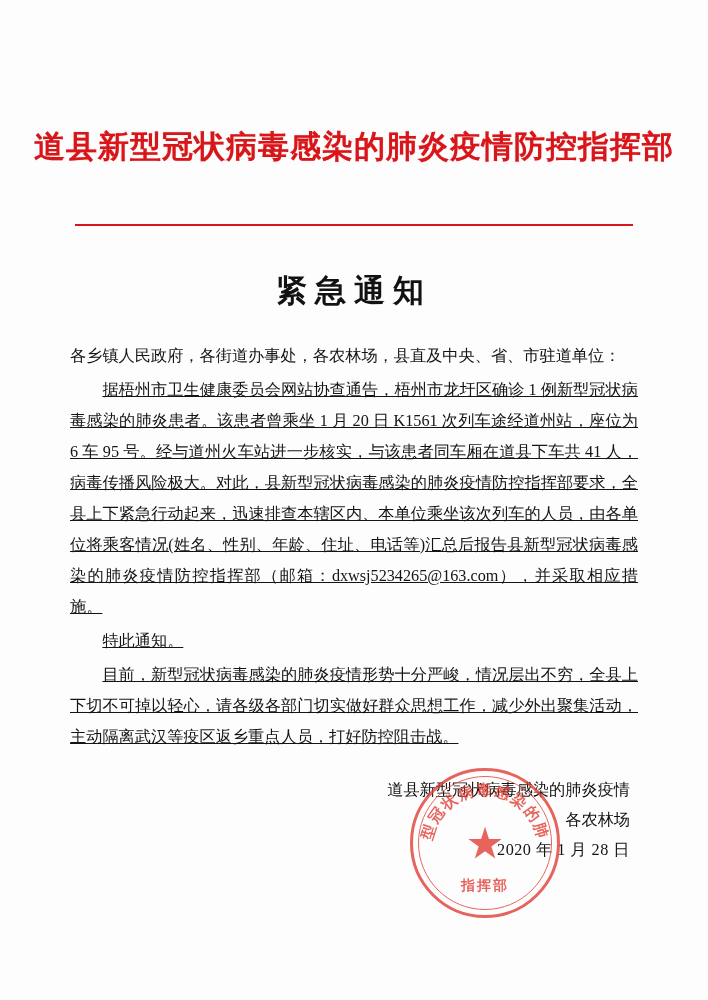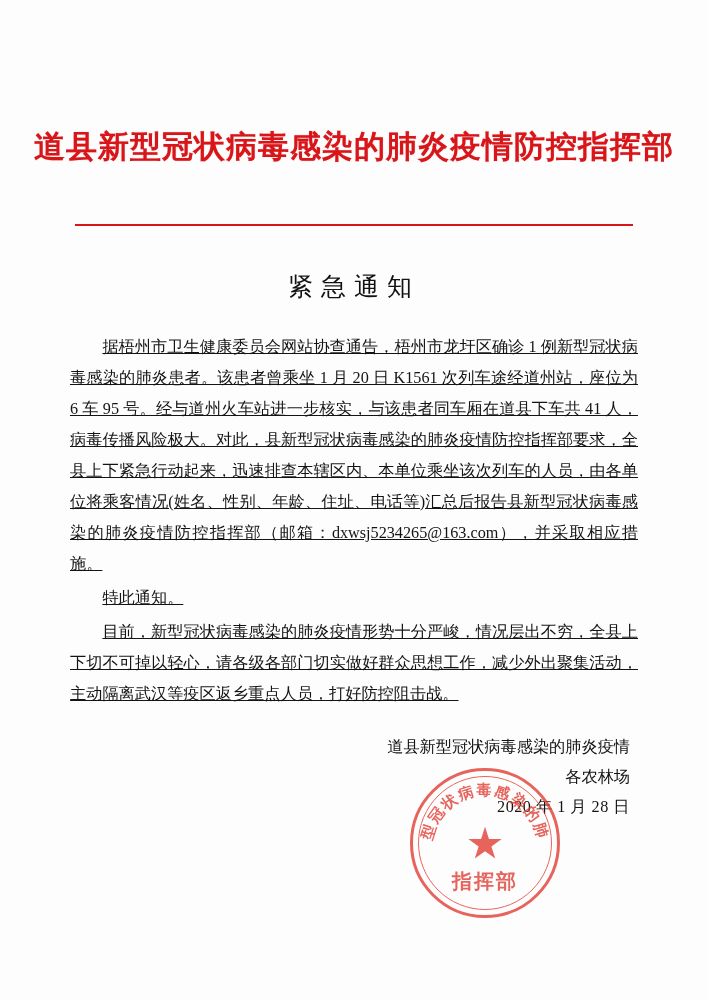--- a/index.html
+++ b/index.html
@@ -42,22 +42,22 @@
   .masthead-rule {
     width: 558px;
     height: 2px;
     background: #d8161a;
     margin: 57px auto 0 auto;
   }
 
   
   .notice-title {
     text-align: center;
-    font-size: 25px;
-    font-weight: normal;
+    font-size: 31px;
+    font-weight: bold;
     letter-spacing: 8px;
     margin-top: 44px;
     color: #121212;
   }
 
   
   .doc-body {
     margin: 29px 70px 0 70px;
     font-size: 16.2px;
     line-height: 31px;
@@ -127,38 +127,39 @@
     font-weight: bold;
     letter-spacing: 2px;
   }
   .seal-bottom {
     position: absolute;
     left: 0;
     bottom: 20px;
     width: 144px;
     text-align: center;
     color: #e03a30;
-    font-size: 20px;
+    font-size: 14px;
     font-weight: bold;
     letter-spacing: 2px;
   }
 </style>
 </head>
 <body>
 
 <div class="page">
 
   <div class="masthead">
     <div class="masthead-title">道县新型冠状病毒感染的肺炎疫情防控指挥部</div>
     <div class="masthead-rule"></div>
   </div>
 
   <div class="notice-title">紧急通知</div>
 
   <div class="doc-body">
+    <p>各乡镇人民政府，各街道办事处，各农林场，县直及中央、省、市驻道单位：</p>
     <p class="indent">据梧州市卫生健康委员会网站协查通告，梧州市龙圩区确诊 1 例新型冠状病毒感染的肺炎患者。该患者曾乘坐 1 月 20 日 K1561 次列车途经道州站，座位为 6 车 95 号。经与道州火车站进一步核实，与该患者同车厢在道县下车共 41 人，病毒传播风险极大。对此，县新型冠状病毒感染的肺炎疫情防控指挥部要求，全县上下紧急行动起来，迅速排查本辖区内、本单位乘坐该次列车的人员，由各单位将乘客情况(姓名、性别、年龄、住址、电话等)汇总后报告县新型冠状病毒感染的肺炎疫情防控指挥部（邮箱：dxwsj5234265@163.com），并采取相应措施。</p>
     <p class="indent">特此通知。</p>
     <p class="indent">目前，新型冠状病毒感染的肺炎疫情形势十分严峻，情况层出不穷，全县上下切不可掉以轻心，请各级各部门切实做好群众思想工作，减少外出聚集活动，主动隔离武汉等疫区返乡重点人员，打好防控阻击战。</p>
   </div>
 
   <div class="sign-block">
     <div class="sign-line-1">道县新型冠状病毒感染的肺炎疫情</div>
     <div class="sign-line-2">各农林场</div>
     <div class="sign-line-3">2020 年 1 月 28 日</div>
   </div>

